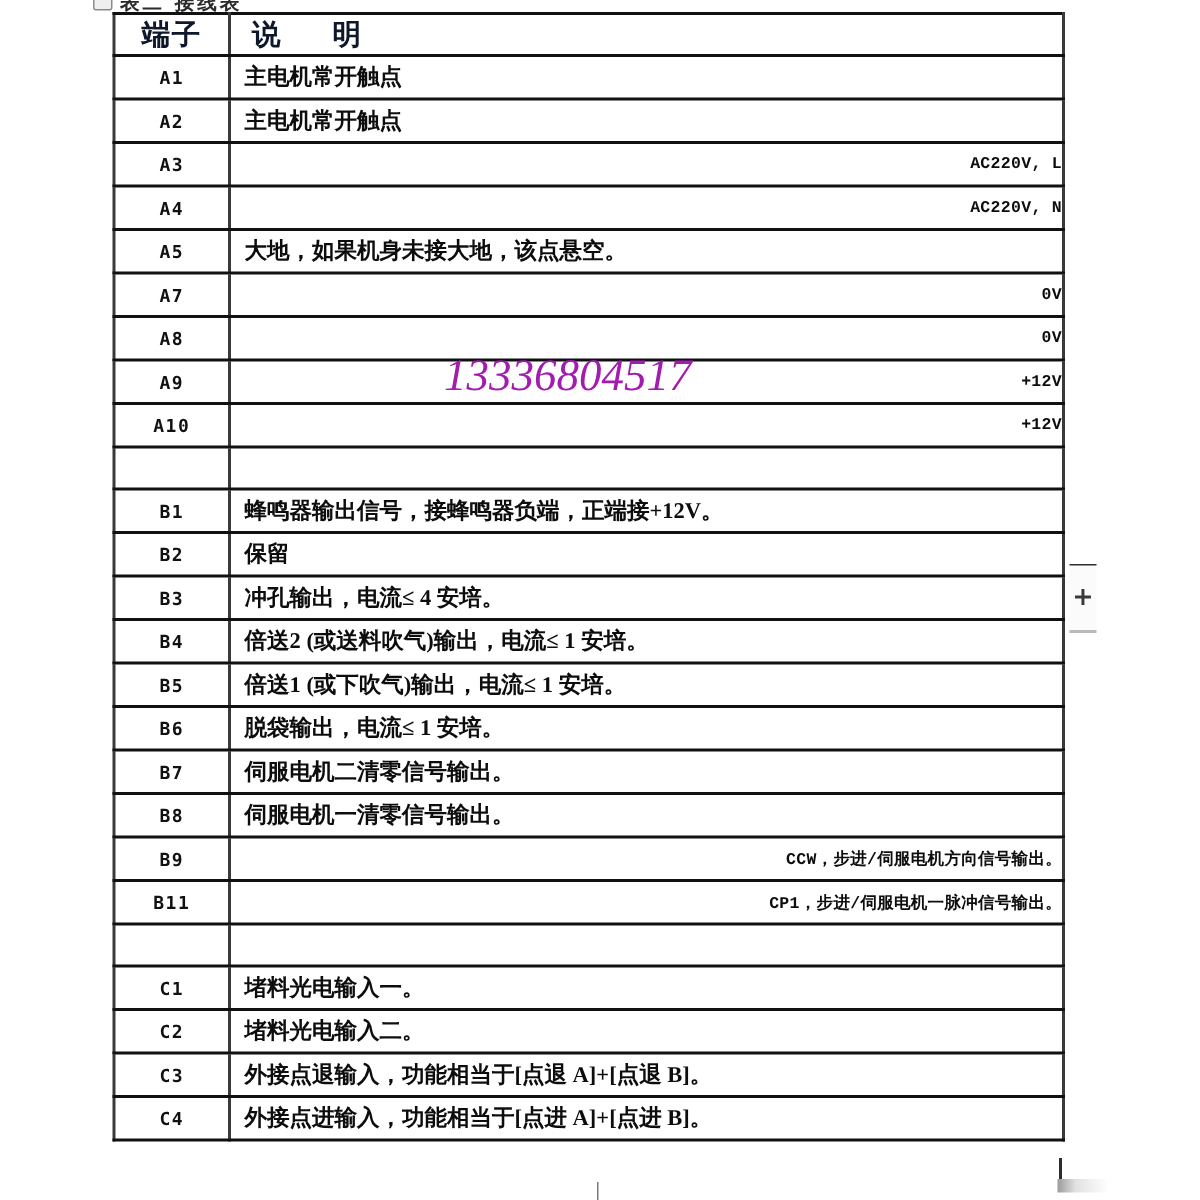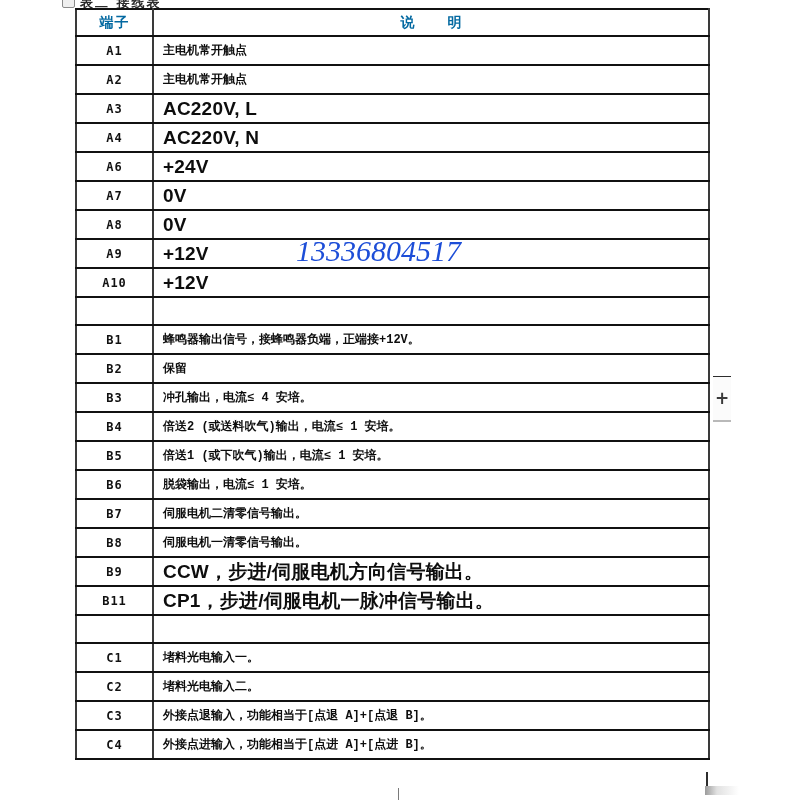--- a/index.html
+++ b/index.html
@@ -54,21 +54,21 @@
   }
 
   
   #watermark {
     position: absolute;
     left: 296px;
     top: 234px;
     font-family: "Liberation Serif", serif;
     font-style: italic;
     font-size: 30px;
-    color: #1d4ed8;
+    color: #a21caf;
     letter-spacing: 0px;
     white-space: nowrap;
     pointer-events: none;
     z-index: 5;
   }
 
   
   #tbl-wrap {
     position: absolute;
     left: 75px;
@@ -100,43 +100,43 @@
     font-family: "DejaVu Sans Mono", monospace;
     font-size: 12px;
     font-weight: bold;
     color: #111111;
     letter-spacing: 1px;
   }
   table.term td.desc {
     border-right: 2px solid #3a3a3a;
     padding-left: 9px;
     text-align: left;
-    font-family: Liberation Mono, monospace;
-    font-size: 12px;
+    font-family: Liberation Serif, serif;
+    font-size: 15px;
     font-weight: bold;
     color: #0d0d0d;
     white-space: nowrap;
     overflow: hidden;
   }
   
   table.term td.desc.mono {
-    font-family: Liberation Sans, sans-serif;
-    font-size: 19px;
+    font-family: Liberation Mono, monospace;
+    font-size: 11px;
     letter-spacing: 0.2px;
+    text-align: right;
   }
   
   table.term tr.head td {
     height: 25px;
     font-family: "DejaVu Sans", sans-serif;
-    font-size: 14px;
-    font-weight: bold;
-    color: #0369a1;
+    font-size: 19px;
+    font-weight: bold;
+    color: #0f172a;
   }
   table.term tr.head td.desc {
-    text-align: center;
     padding-left: 0;
     letter-spacing: 14px;
     text-indent: 14px;
   }
   
   table.term tr.spacer td { height: 26px; }
 
   
   #plus-control {
     position: absolute;
@@ -224,22 +224,22 @@
           </tr>
           <tr>
             <td class="term">A3</td>
             <td class="desc mono">AC220V, L</td>
           </tr>
           <tr>
             <td class="term">A4</td>
             <td class="desc mono">AC220V, N</td>
           </tr>
           <tr>
-            <td class="term">A6</td>
-            <td class="desc mono">+24V</td>
+            <td class="term">A5</td>
+            <td class="desc">大地，如果机身未接大地，该点悬空。</td>
           </tr>
           <tr>
             <td class="term">A7</td>
             <td class="desc mono">0V</td>
           </tr>
           <tr>
             <td class="term">A8</td>
             <td class="desc mono">0V</td>
           </tr>
           <tr>

